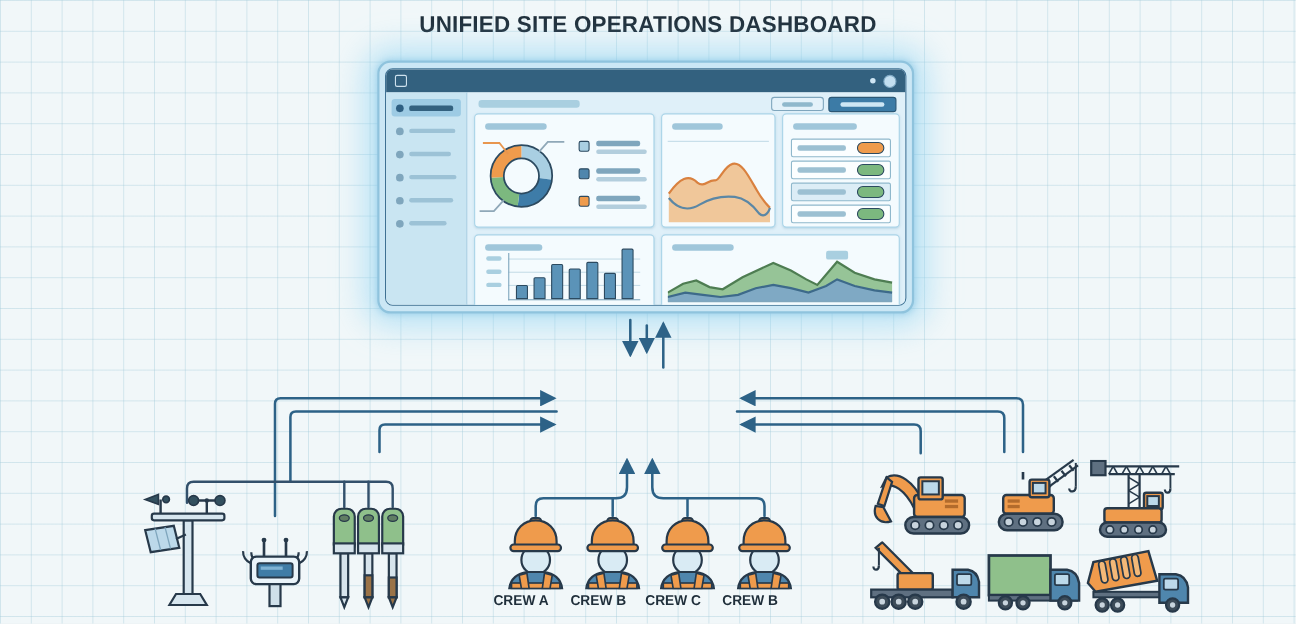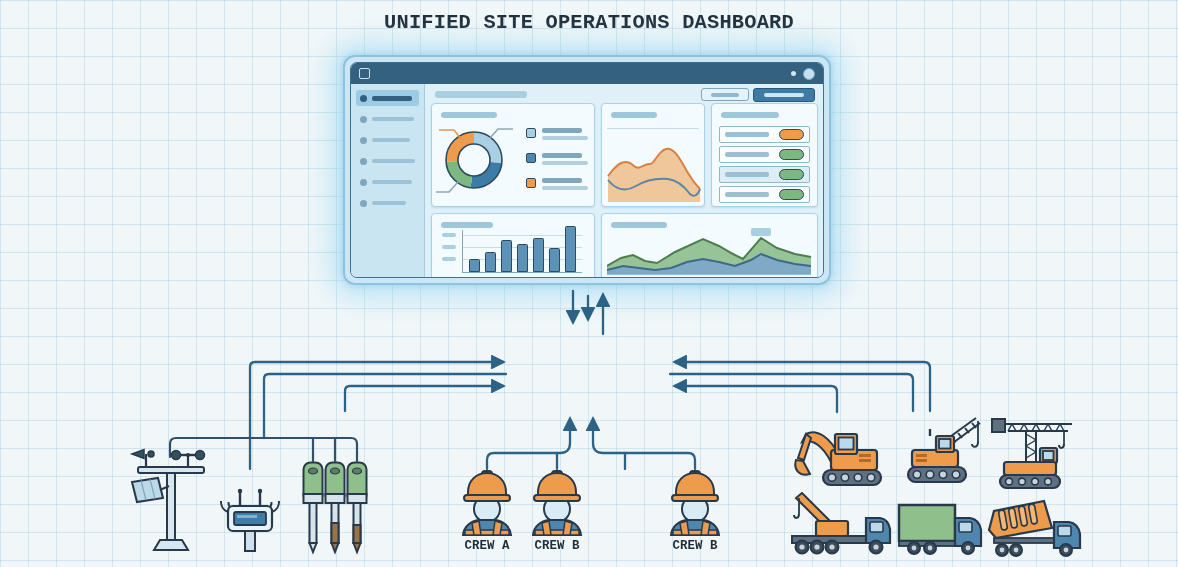--- a/index.html
+++ b/index.html
@@ -1,17 +1,17 @@
 <!DOCTYPE html>
 <html><head>
 <meta charset="utf-8">
 <style>
   html,body{margin:0;padding:0;background:#e8f0f3;}
   .stage{position:relative;width:1178px;height:567px;overflow:hidden;
-    font-family:Liberation Mono, monospace;
+    font-family:Liberation Sans, sans-serif;
     background-color:#f1f7f9;
     background-image:linear-gradient(rgba(158,200,216,.38) 1px,transparent 1px),
                      linear-gradient(90deg,rgba(158,200,216,.38) 1px,transparent 1px);
     background-size:28px 28px;}
   .title{position:absolute;top:11px;left:0;width:100%;text-align:center;
     font-size:21px;font-weight:800;letter-spacing:.2px;color:#1f2e3a;transform:scaleX(.97);}
   
   .dwin{position:absolute;left:343px;top:55px;width:488px;height:230px;border-radius:12px;
     background:#cbe7f5;border:2px solid #8fc3dd;box-sizing:border-box;padding:5px;
     box-shadow:0 0 28px 12px rgba(148,214,243,.6),0 0 6px rgba(90,160,200,.5);}
@@ -58,21 +58,21 @@
   .st-bar{width:44px;height:5px;border-radius:2px;background:#9cc0d2;}
   .pill{width:25px;height:11px;border-radius:6px;border:1.6px solid #2c4a60;box-sizing:border-box;}
   .grid-line{position:absolute;left:30px;right:12px;height:0;border-top:1px solid #c6dde8;}
   .axis-v{position:absolute;left:30px;top:16px;bottom:9px;width:0;border-left:1.5px solid #7fa6bd;}
   .axis-h{position:absolute;left:30px;right:12px;bottom:9px;height:0;border-top:1.5px solid #7fa6bd;}
   .ytick{position:absolute;left:10px;width:14px;height:4px;border-radius:2px;background:#a9cfe0;}
   .bars{position:absolute;left:37px;bottom:10.5px;display:flex;align-items:flex-end;gap:5px;}
   .bar{width:11px;background:#5b93b8;border:1.5px solid #2c4a60;border-radius:1.5px 1.5px 0 0;box-sizing:border-box;}
   
   .cloud{position:absolute;left:505px;top:326px;width:166px;height:92px;}
-  .crew{position:absolute;width:80px;text-align:center;}
+  .crew{position:absolute;width:80px;}
   .crew-label{margin-top:2px;font-size:13px;font-weight:700;color:#1f2e3a;transform:scaleX(.96);}
   svg{display:block;}
   .abs{position:absolute;}
 </style>
 </head>
 <body>
 
 <div class="stage">
 
   <div class="title">UNIFIED SITE OPERATIONS DASHBOARD</div>
@@ -345,20 +345,33 @@
       <path d="M8,66 C9,57 16,52 24,51 L40,51 C48,52 55,57 56,66 Z" fill="#4f86ad" stroke="#27394a" stroke-width="2"></path>
       <rect x="10" y="61" width="44" height="5" fill="#ef9b4c" stroke="#27394a" stroke-width="1.5"></rect>
       <path d="M17,54 L24,52 L26,66 L19,66 Z" fill="#ef9b4c" stroke="#27394a" stroke-width="1.5"></path>
       <path d="M47,54 L40,52 L38,66 L45,66 Z" fill="#ef9b4c" stroke="#27394a" stroke-width="1.5"></path>
       <rect x="27" y="2" width="10" height="7" rx="3" fill="#ef9b4c" stroke="#27394a" stroke-width="2"></rect>
       <path d="M32,4 C21,4 13,12 13,23 L13,27 L51,27 L51,23 C51,12 43,4 32,4 Z" fill="#ef9b4c" stroke="#27394a" stroke-width="2"></path>
       <rect x="9" y="26" width="46" height="6" rx="3" fill="#ef9b4c" stroke="#27394a" stroke-width="2"></rect>
     </svg>
     <div class="crew-label">CREW B</div>
   </div>
+  <div class="crew" style="left:585px;top:469px">
+    <svg width="64" height="67" viewBox="0 0 64 67" style="margin:0 auto">
+      <circle cx="32" cy="40" r="13" fill="#d9ebf4" stroke="#27394a" stroke-width="2"></circle>
+      <path d="M8,66 C9,57 16,52 24,51 L40,51 C48,52 55,57 56,66 Z" fill="#4f86ad" stroke="#27394a" stroke-width="2"></path>
+      <rect x="10" y="61" width="44" height="5" fill="#ef9b4c" stroke="#27394a" stroke-width="1.5"></rect>
+      <path d="M17,54 L24,52 L26,66 L19,66 Z" fill="#ef9b4c" stroke="#27394a" stroke-width="1.5"></path>
+      <path d="M47,54 L40,52 L38,66 L45,66 Z" fill="#ef9b4c" stroke="#27394a" stroke-width="1.5"></path>
+      <rect x="27" y="2" width="10" height="7" rx="3" fill="#ef9b4c" stroke="#27394a" stroke-width="2"></rect>
+      <path d="M32,4 C21,4 13,12 13,23 L13,27 L51,27 L51,23 C51,12 43,4 32,4 Z" fill="#ef9b4c" stroke="#27394a" stroke-width="2"></path>
+      <rect x="9" y="26" width="46" height="6" rx="3" fill="#ef9b4c" stroke="#27394a" stroke-width="2"></rect>
+    </svg>
+    <div class="crew-label">CREW C</div>
+  </div>
   <div class="crew" style="left:655px;top:469px">
     <svg width="64" height="67" viewBox="0 0 64 67" style="margin:0 auto">
       <circle cx="32" cy="40" r="13" fill="#d9ebf4" stroke="#27394a" stroke-width="2"></circle>
       <path d="M8,66 C9,57 16,52 24,51 L40,51 C48,52 55,57 56,66 Z" fill="#4f86ad" stroke="#27394a" stroke-width="2"></path>
       <rect x="10" y="61" width="44" height="5" fill="#ef9b4c" stroke="#27394a" stroke-width="1.5"></rect>
       <path d="M17,54 L24,52 L26,66 L19,66 Z" fill="#ef9b4c" stroke="#27394a" stroke-width="1.5"></path>
       <path d="M47,54 L40,52 L38,66 L45,66 Z" fill="#ef9b4c" stroke="#27394a" stroke-width="1.5"></path>
       <rect x="27" y="2" width="10" height="7" rx="3" fill="#ef9b4c" stroke="#27394a" stroke-width="2"></rect>
       <path d="M32,4 C21,4 13,12 13,23 L13,27 L51,27 L51,23 C51,12 43,4 32,4 Z" fill="#ef9b4c" stroke="#27394a" stroke-width="2"></path>
       <rect x="9" y="26" width="46" height="6" rx="3" fill="#ef9b4c" stroke="#27394a" stroke-width="2"></rect>

